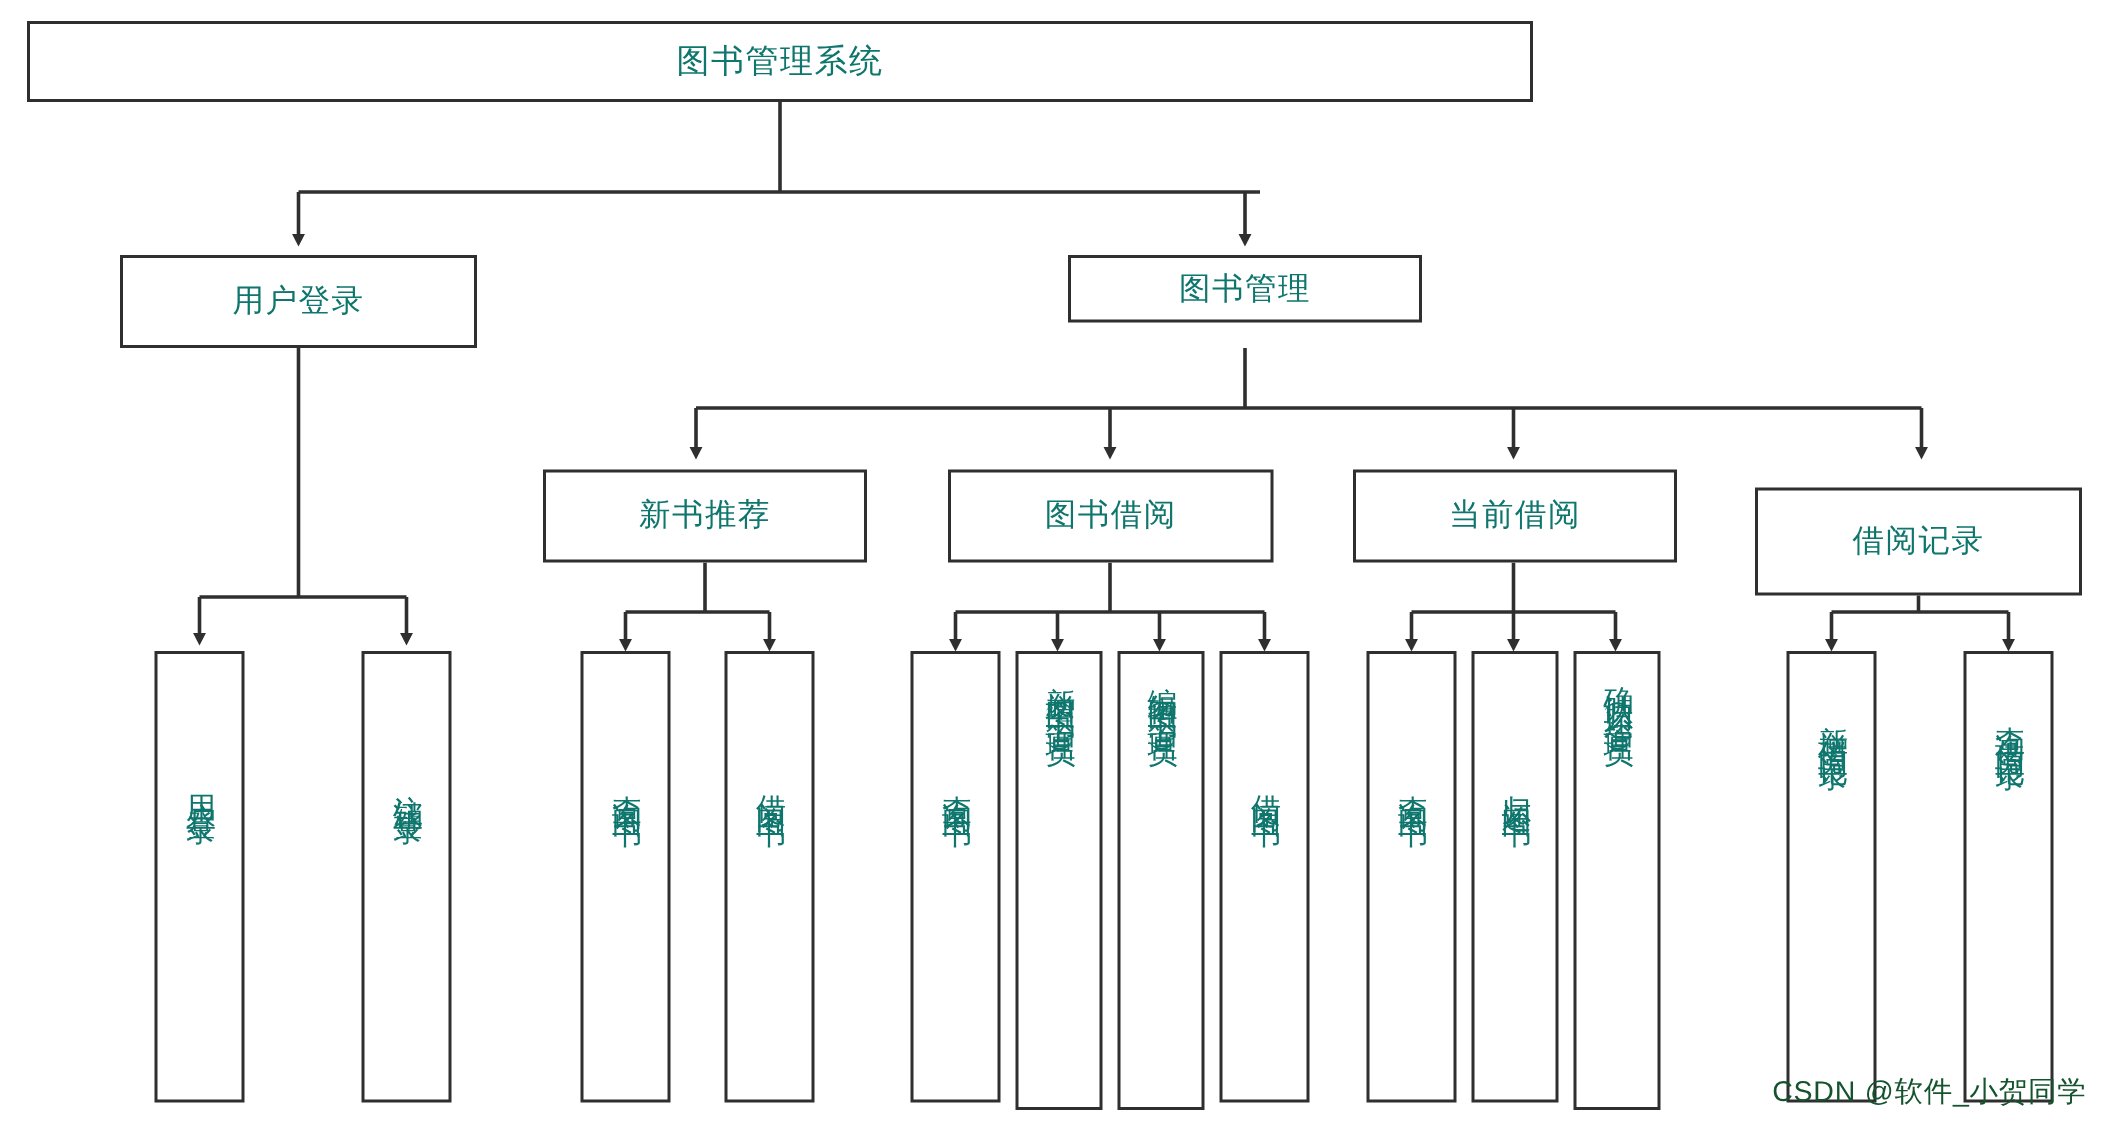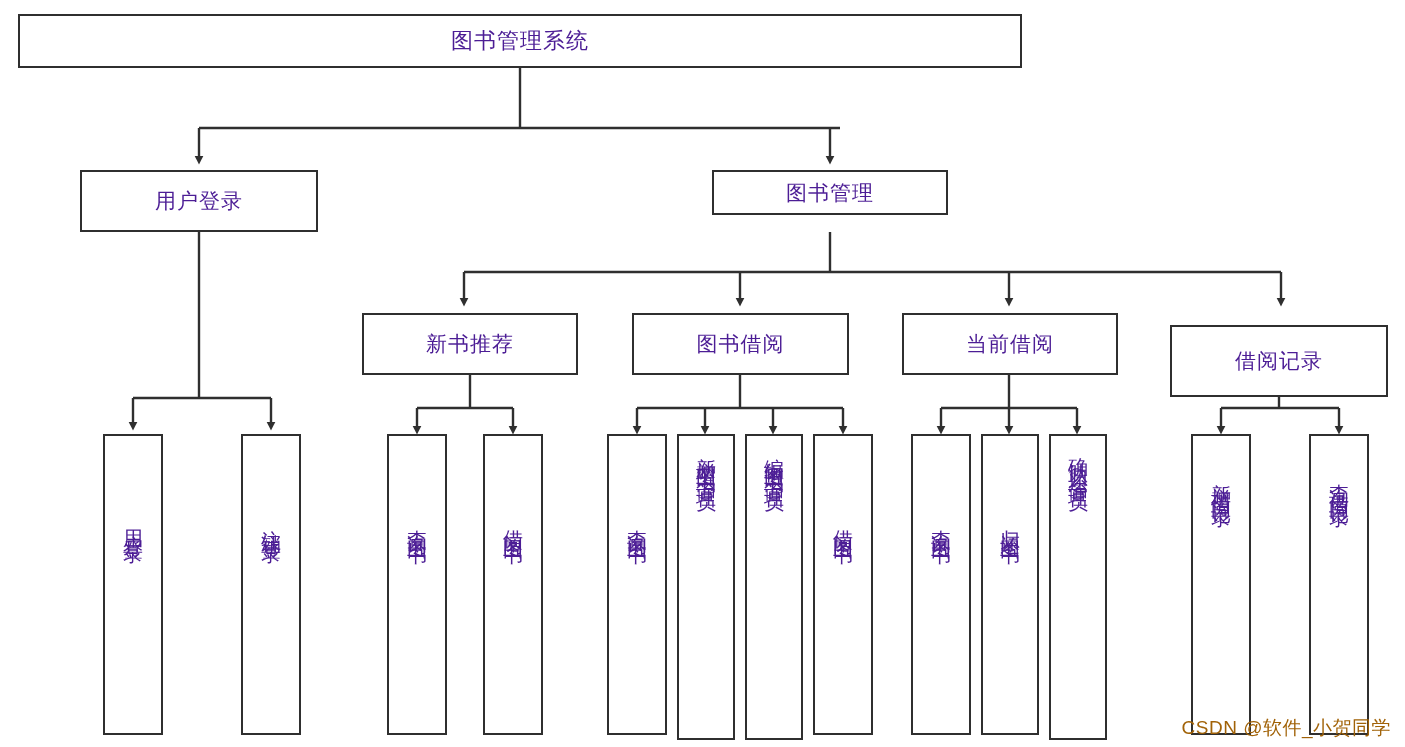--- a/index.html
+++ b/index.html
@@ -24,21 +24,21 @@
     pointer-events: none;
   }
   .node {
     position: absolute;
     box-sizing: border-box;
     background: #ffffff;
     border: 2.5px solid #2f2f2f;
     display: flex;
     align-items: center;
     justify-content: center;
-    color: #4c1d95;
+    color: #0f766e;
     text-align: center;
   }
   .node.h {
     
     font-size: 21px;
     letter-spacing: 1px;
     line-height: 1.2;
   }
   .node.root { font-size: 22px; }
   .node.v {
@@ -52,21 +52,21 @@
     writing-mode: vertical-rl;
     text-orientation: upright;
     letter-spacing: 5px;
     line-height: 1.05;
     white-space: nowrap;
     display: block;
   }
   .watermark {
     position: absolute;
     font-size: 19px;
-    color: #a16207;
+    color: #14532d;
     white-space: nowrap;
     letter-spacing: 0.5px;
     right: 14px;
     bottom: 6px;
   }
 </style>
 </head>
 <body>
 
 <div id="canvas">

